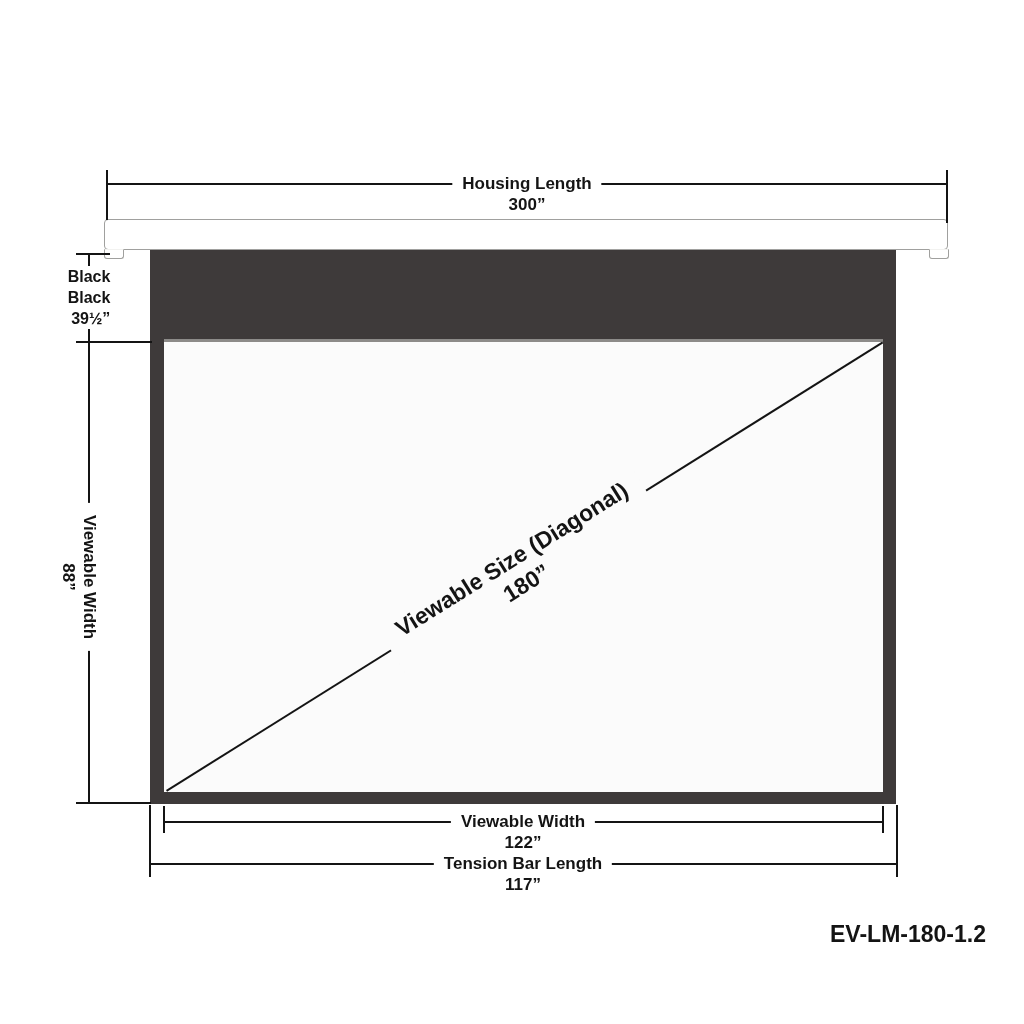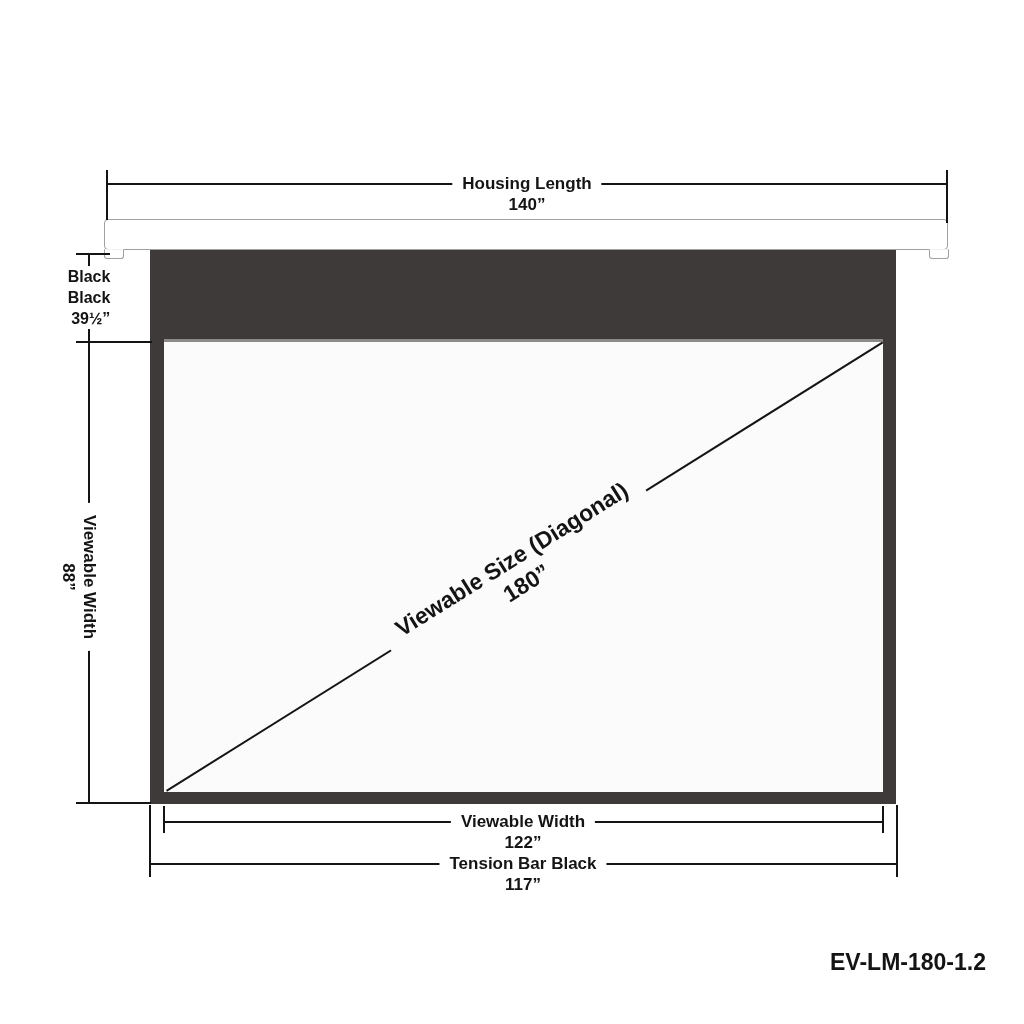--- a/index.html
+++ b/index.html
@@ -41,36 +41,36 @@
   #left-rot-label{
     position:absolute;left:79px;top:577px;background:#ffffff;text-align:center;white-space:nowrap;
     font-size:17px;line-height:21px;padding:4px 12px;
     transform:translate(-50%,-50%) rotate(90deg);z-index:6;
   }
   #black-drop-label{
     position:absolute;left:89px;top:266px;background:#ffffff;text-align:right;white-space:nowrap;
     font-size:16px;line-height:21px;padding:0 3px;transform:translateX(-50%);z-index:6;
   }
   #product-code{
-    position:absolute;left:908px;top:962px;transform:translate(-50%,-50%);
+    position:absolute;left:908px;top:934px;transform:translate(-50%,-50%);
     font-size:23px;white-space:nowrap;z-index:6;text-align:right;
   }
   .z5{z-index:5;}
 </style>
 </head>
 <body>
 
 <div id="canvas">
 
   <div class="hline z5" style="left:107px;top:183px;width:841px;"></div>
   <div class="vline z5" style="left:106px;top:170px;height:50px;"></div>
   <div class="vline z5" style="left:946px;top:170px;height:53px;"></div>
   <div class="dim-label center-x" style="left:527px;top:173px;">
     <div>Housing Length</div>
-    <div>140”</div>
+    <div>300”</div>
   </div>
 
   <div id="housing"></div>
   <div id="endcap-left" class="endcap"></div>
   <div id="endcap-right" class="endcap"></div>
 
   <div id="case"></div>
   <div id="divider"></div>
   <div id="screen"></div>
 
@@ -102,19 +102,19 @@
 
   <div class="hline z5" style="left:150px;top:863px;width:748px;"></div>
   <div class="vline z5" style="left:149px;top:805px;height:72px;"></div>
   <div class="vline z5" style="left:896px;top:805px;height:72px;"></div>
 
   <div class="dim-label center-x" style="left:523px;top:811px;">
     <div>Viewable Width</div>
     <div>122”</div>
   </div>
   <div class="dim-label center-x" style="left:523px;top:853px;">
-    <div>Tension Bar Black</div>
+    <div>Tension Bar Length</div>
     <div>117”</div>
   </div>
 
   <div id="product-code">EV-LM-180-1.2</div>
 
 </div>
 
 </body></html>

